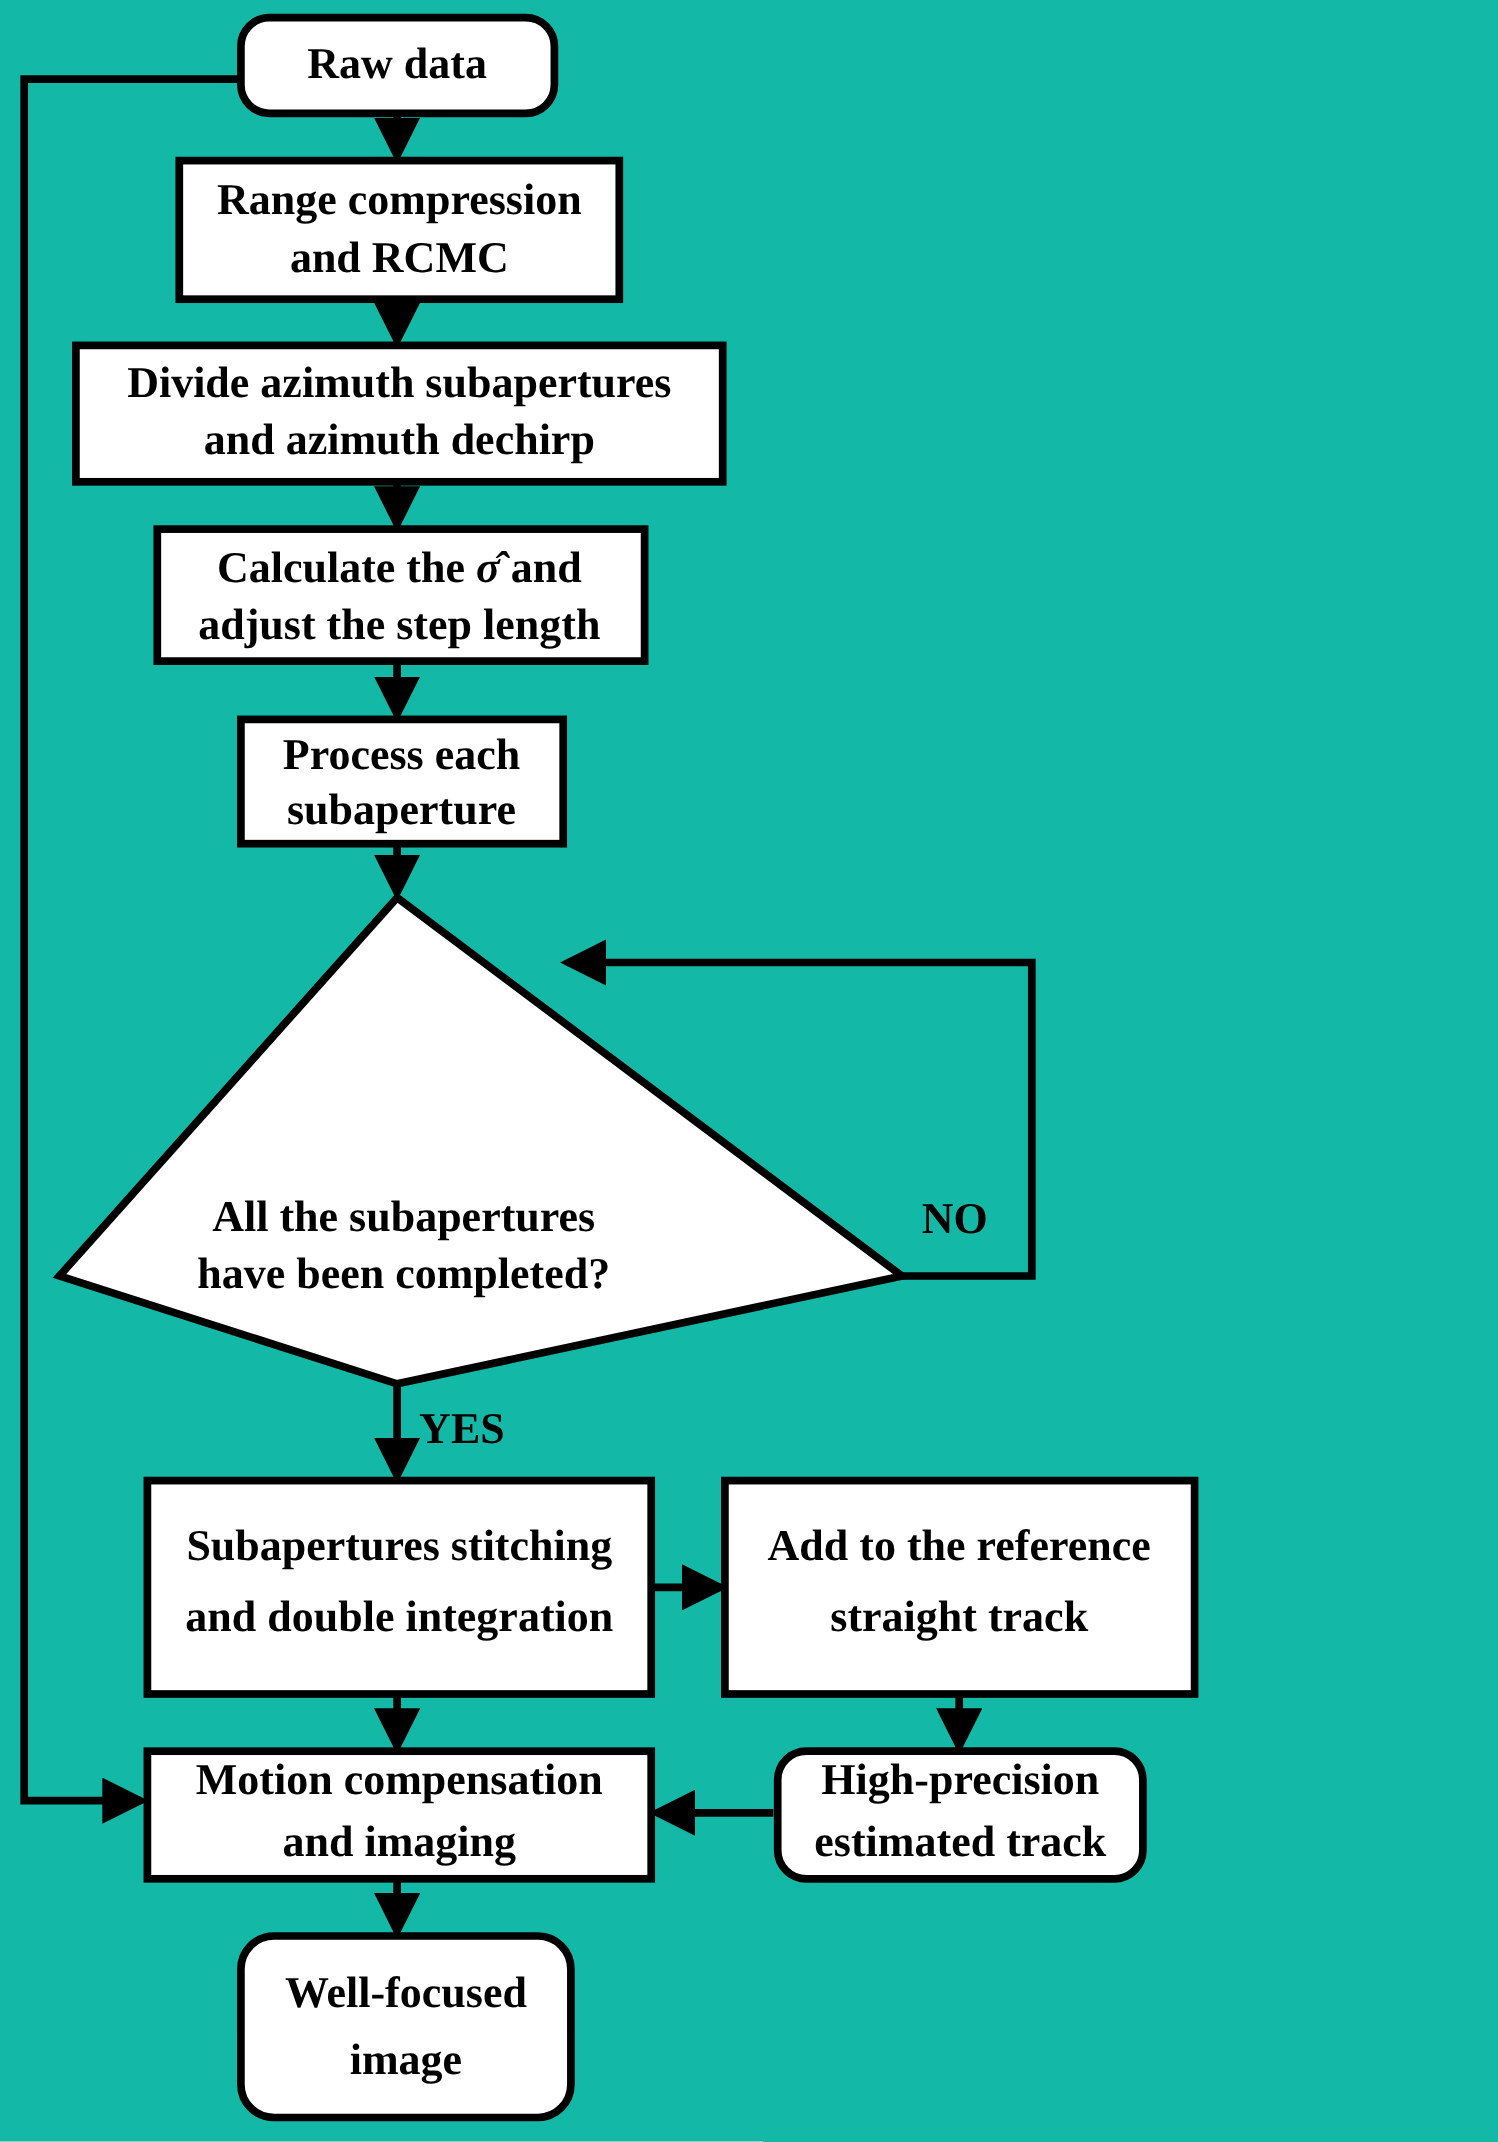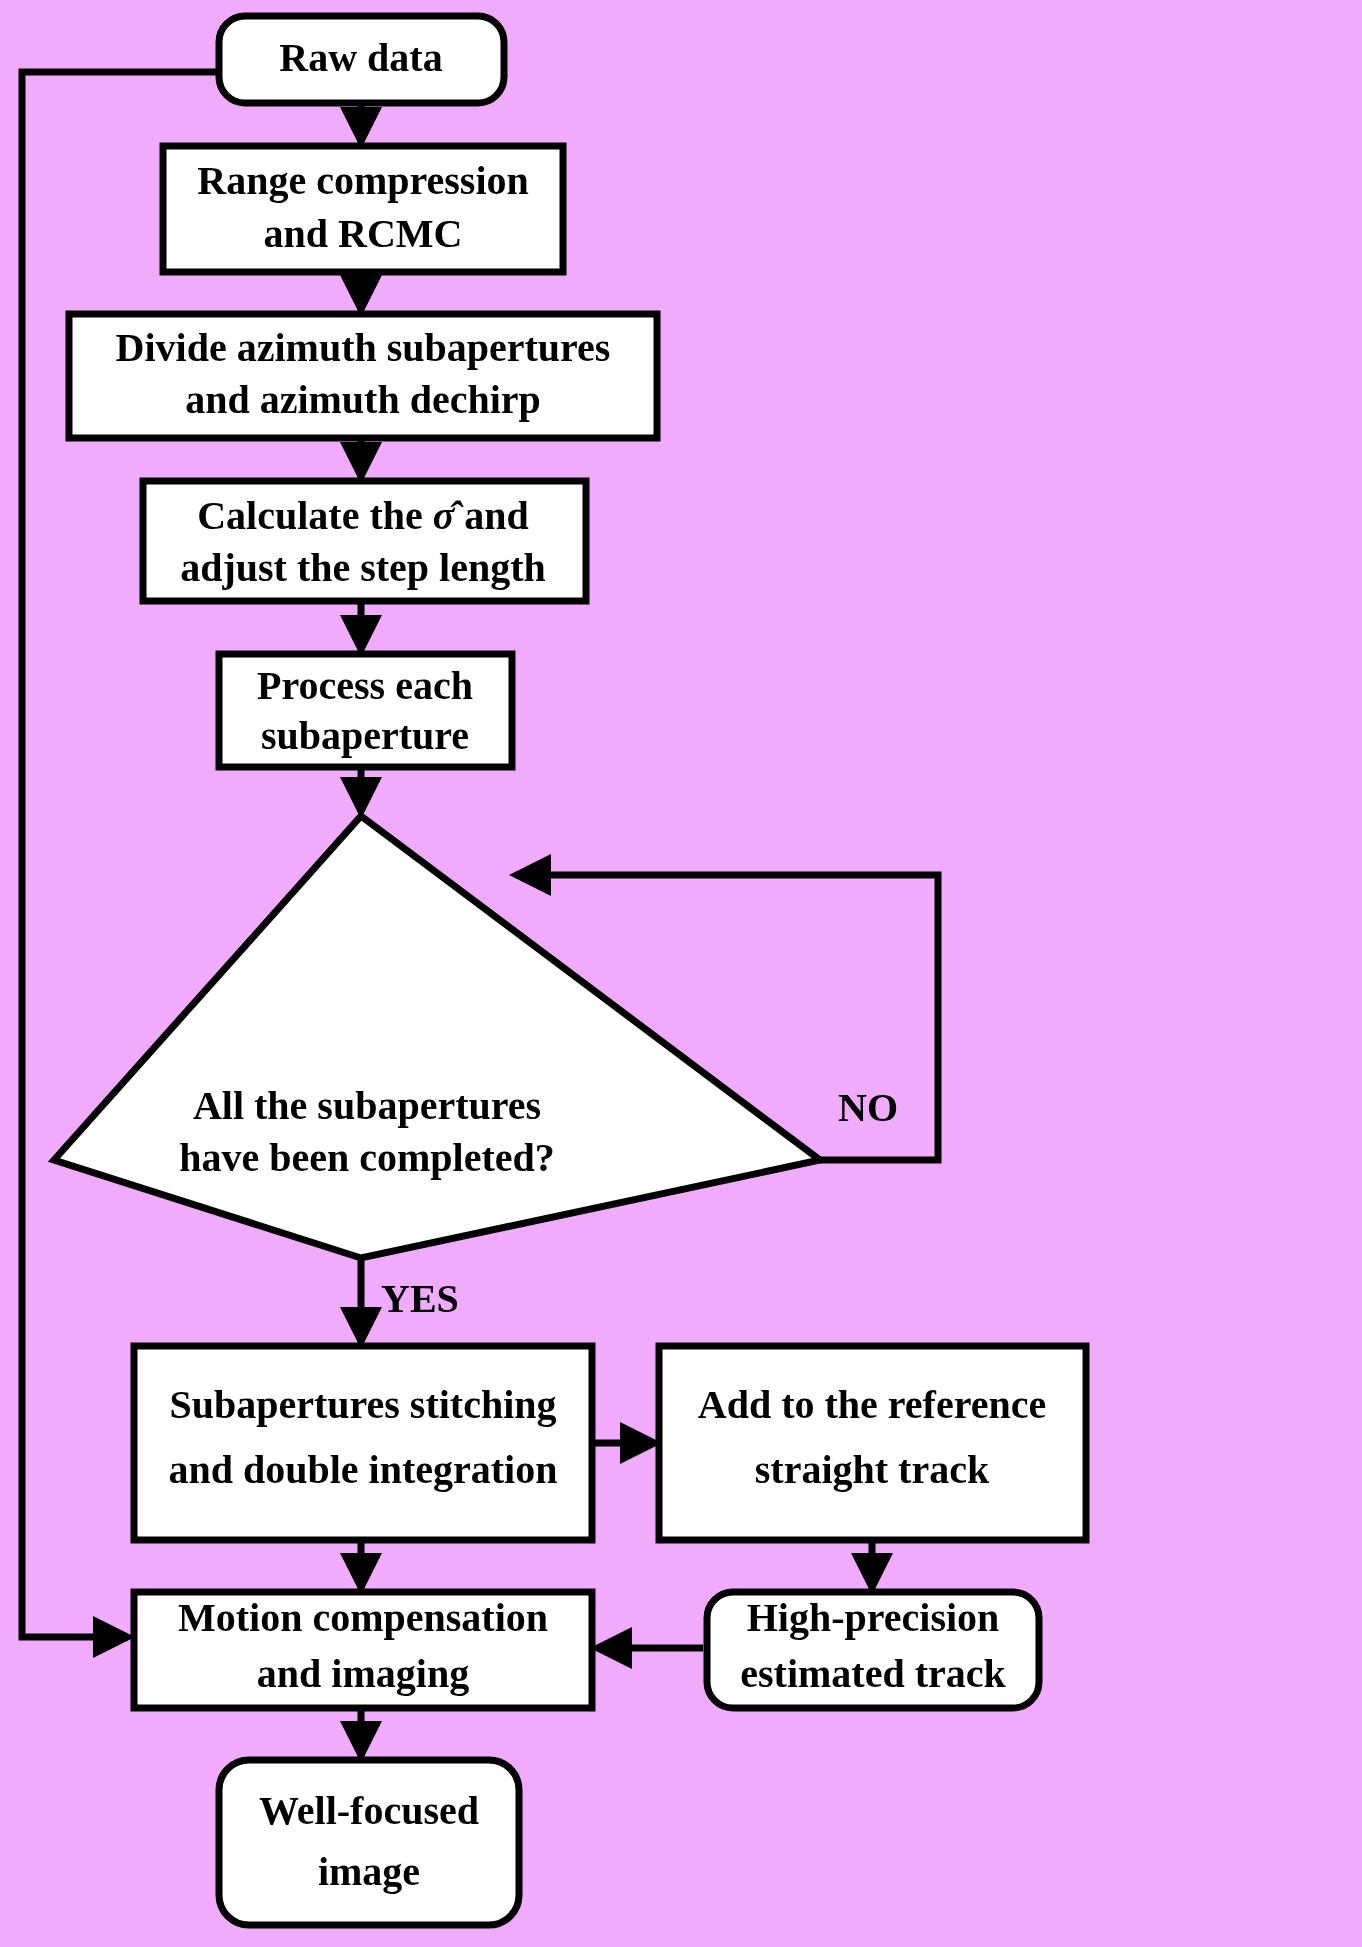--- a/index.html
+++ b/index.html
@@ -10,21 +10,21 @@
   body {
     width: 1362px;
     height: 1947px;
     font-family: "Liberation Serif", "DejaVu Serif", serif;
     overflow: hidden;
   }
   #flowchart-root {
     position: relative;
     width: 1362px;
     height: 1947px;
-    background: #f0abfc;
+    background: #14b8a6;
     text-decoration: underline;
   }
   svg#flow-svg {
     display: block;
     width: 1362px;
     height: 1947px;
   }
   .node-shape {
     fill: #ffffff;
     stroke: #000000;

